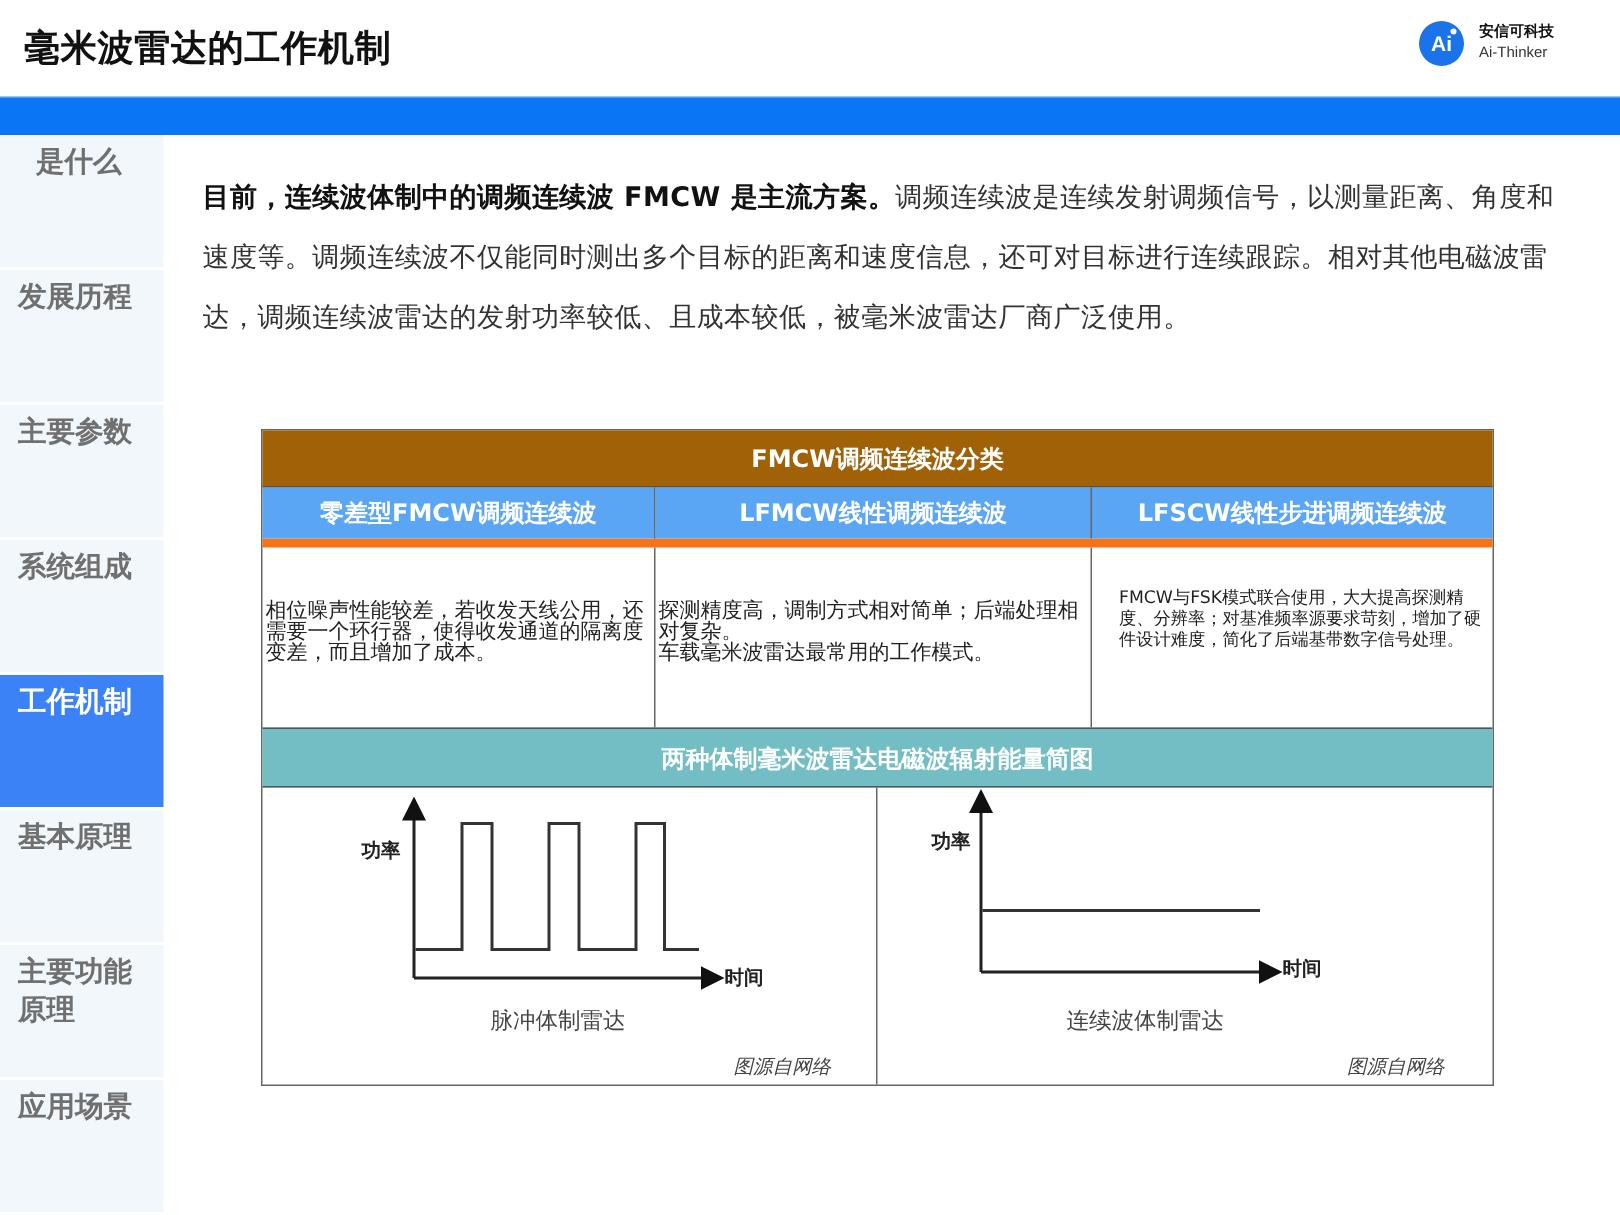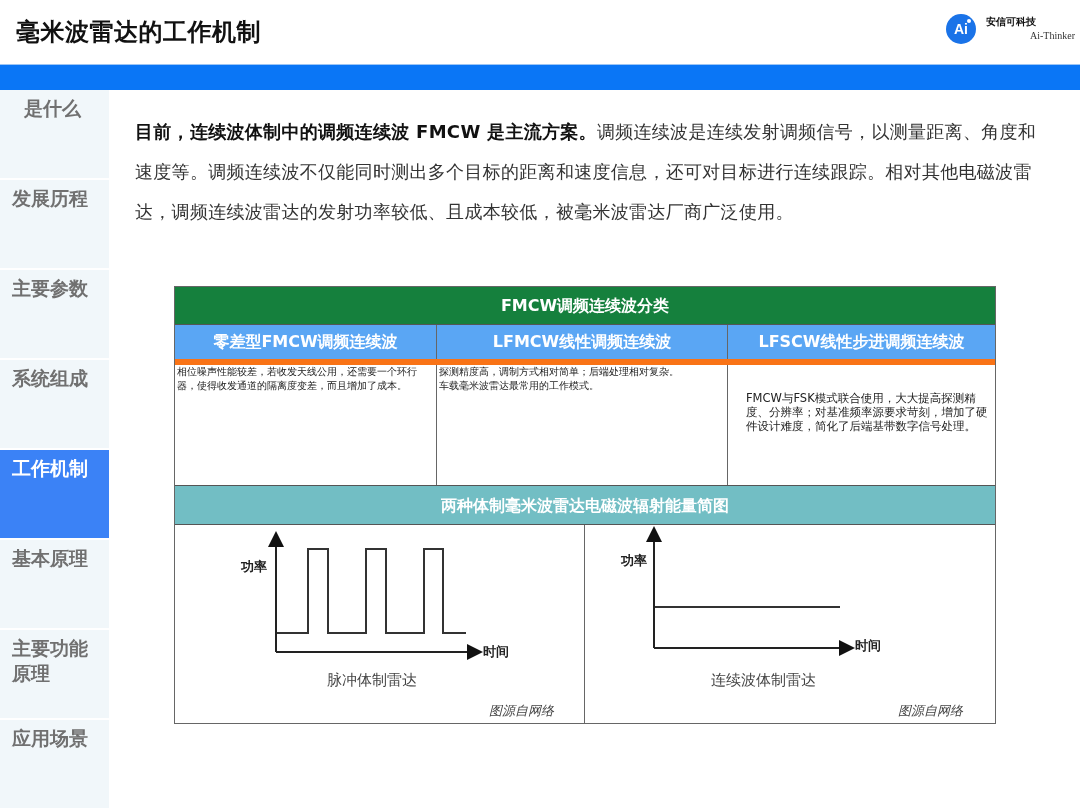--- a/index.html
+++ b/index.html
@@ -7,44 +7,44 @@
     body { font-family: "DejaVu Sans", "Liberation Sans", sans-serif; position: relative; color: #222; }
 
     
     .header { position: absolute; left: 0; top: 0; width: 1076px; height: 64px; background: #fff; }
     .page-title { position: absolute; left: 16px; top: 16px; font-size: 24px; font-weight: bold; color: #111; letter-spacing: 0.5px; }
     .logo { position: absolute; left: 946px; top: 14px; display: flex; align-items: center; }
     .logo-circle { width: 30px; height: 30px; border-radius: 50%; background: #1a73e8; color: #fff; font-weight: bold; font-size: 14px; display: flex; align-items: center; justify-content: center; font-family: "Liberation Sans", sans-serif; position: relative; }
     .logo-circle .dot { position: absolute; right: 5px; top: 5px; width: 4px; height: 4px; border-radius: 50%; background: #fff; }
     .logo-text { margin-left: 10px; line-height: 14px; }
     .logo-cn { font-size: 10px; font-weight: bold; color: #111; }
-    .logo-en { font-size: 10px; color: #333; font-family: Liberation Serif, serif; margin-left: 44px; }
+    .logo-en { font-size: 10px; color: #333; font-family: Liberation Sans, sans-serif; }
 
     .blue-bar { position: absolute; left: 0; top: 64px; width: 1080px; height: 26px; background: #0a76f6; border-top: 1px solid #9cc5f5; }
 
     
     .sidebar { position: absolute; left: 0; top: 90px; width: 109px; }
     .side-item { width: 109px; height: 88px; background: #f1f7fa; margin-bottom: 2px; padding: 6px 10px 6px 12px; font-size: 19px; font-weight: bold; color: #707070; line-height: 25px; }
     .side-item.first { padding-left: 24px; }
     .side-item.active { background: #3b82f6; color: #fff; }
 
     
     .intro { position: absolute; left: 135px; top: 112px; width: 910px; font-size: 18px; line-height: 40px; color: #333; letter-spacing: 0.3px; }
     .intro b { color: #111; }
 
     
     .tbl { position: absolute; left: 174px; top: 286px; width: 822px; border: 1px solid #666; }
-    .tbl-title { height: 38px; background: #15803d; color: #fff; font-size: 16px; font-weight: bold; text-align: center; line-height: 38px; border-bottom: 1px solid #555; }
+    .tbl-title { height: 38px; background: #a16207; color: #fff; font-size: 16px; font-weight: bold; text-align: center; line-height: 38px; border-bottom: 1px solid #555; }
     .tbl-row { display: flex; }
     .col1 { width: 262px; border-right: 1px solid #666; }
     .col2 { width: 291px; border-right: 1px solid #666; }
     .col3 { flex: 1; }
     .tbl-head .cell { height: 34px; background: #5aa6f4; color: #fff; font-size: 16px; font-weight: bold; text-align: center; line-height: 34px; }
     .tbl-head { border-bottom: 6px solid #f97316; }
-    .tbl-body .cell { height: 120px; font-size: 10px; line-height: 14px; color: #222; }
+    .tbl-body .cell { height: 120px; font-size: 14px; line-height: 14px; color: #222; padding-top: 35px; }
     .tbl-body .col1 { padding-left: 2px; }
     .tbl-body .col2 { padding-left: 2px; }
     .tbl-body .col3 { padding: 26px 4px 0 18px; font-size: 11.5px; line-height: 14px; }
     .tbl-sub { height: 40px; background: #72bec4; color: #fff; font-size: 16px; font-weight: bold; text-align: center; line-height: 40px; border-top: 1px solid #555; border-bottom: 1px solid #555; }
     .figs { display: flex; height: 198px; }
     .fig { position: relative; height: 198px; }
     .fig.left { width: 410px; border-right: 1px solid #666; }
     .fig.right { flex: 1; }
     .fig svg { position: absolute; left: 0; top: 0; }
     .fig-caption { position: absolute; font-size: 15px; color: #444; text-align: center; }

